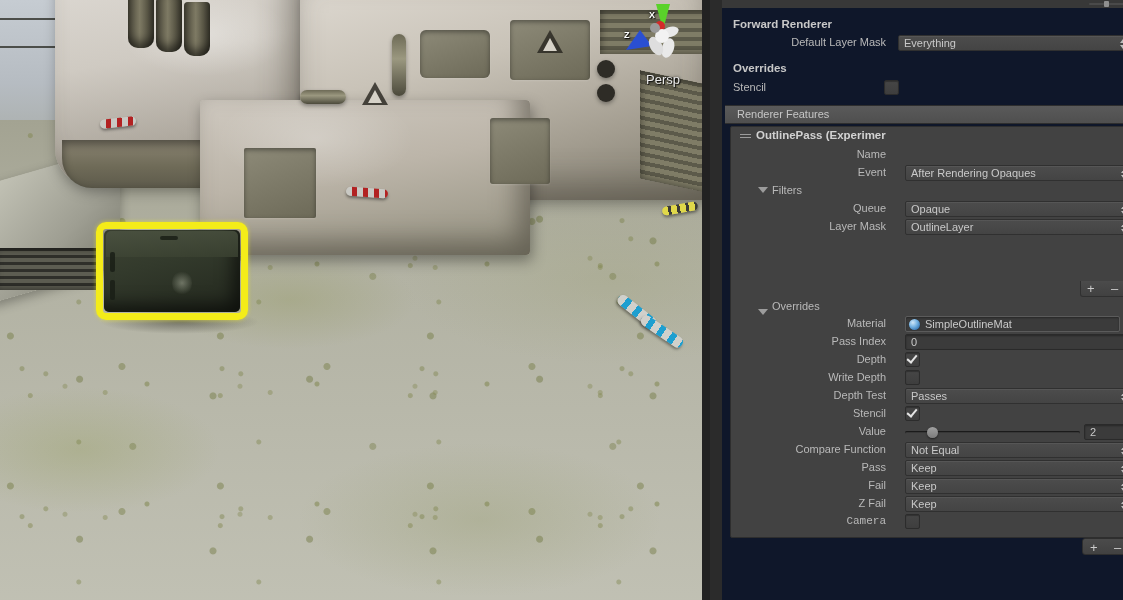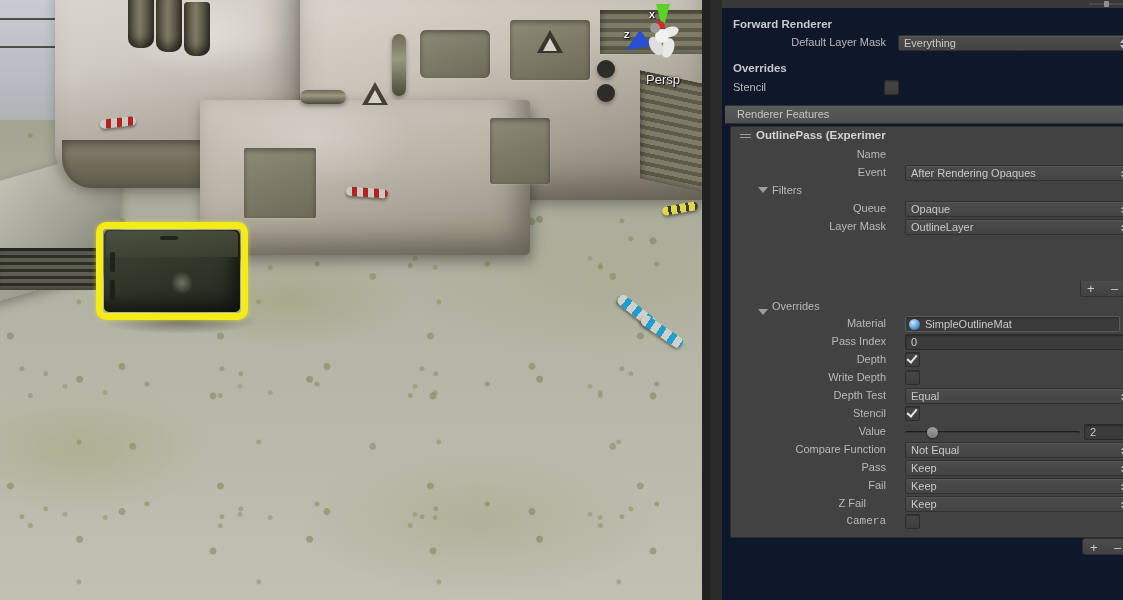--- a/index.html
+++ b/index.html
@@ -674,21 +674,21 @@
     </div>
 
     <div class="row-label" style="left:0px; top:353px; width:164px;">Depth</div>
     <div class="checkbox checked" style="left:183px; top:352px;"></div>
 
     <div class="row-label" style="left:0px; top:371px; width:164px;">Write Depth</div>
     <div class="checkbox" style="left:183px; top:370px;"></div>
 
     <div class="row-label" style="left:0px; top:389px; width:164px;">Depth Test</div>
     <div class="popup" style="left:183px; top:388px; width:228px;">
-      <span>Equal</span>
+      <span>Passes</span>
       <span class="arrows"></span>
     </div>
 
     <div class="row-label" style="left:0px; top:407px; width:164px;">Stencil</div>
     <div class="checkbox checked" style="left:183px; top:406px;"></div>
 
     <div class="row-label" style="left:0px; top:425px; width:164px;">Value</div>
     <div class="slider-track" style="left:183px; top:431px; width:175px;"></div>
     <div class="slider-knob" style="left:205px; top:427px;"></div>
     <div class="textfield" style="left:362px; top:424px; width:49px;">
@@ -706,21 +706,21 @@
       <span>Keep</span>
       <span class="arrows"></span>
     </div>
 
     <div class="row-label" style="left:0px; top:479px; width:164px;">Fail</div>
     <div class="popup" style="left:183px; top:478px; width:228px;">
       <span>Keep</span>
       <span class="arrows"></span>
     </div>
 
-    <div class="row-label" style="left:0px; top:497px; width:144px;">Z Fail</div>
+    <div class="row-label" style="left:0px; top:497px; width:164px;">Z Fail</div>
     <div class="popup" style="left:183px; top:496px; width:228px;">
       <span>Keep</span>
       <span class="arrows"></span>
     </div>
 
     <div class="row-label" style="left:0px; top:515px; width:164px;font-family:Liberation Mono, monospace;">Camera</div>
     <div class="checkbox" style="left:183px; top:514px;"></div>
 
     <div class="outer-btns" style="left:360px; top:538px; width:50px; height:17px;">
       <span class="plus-glyph" style="left:7px; top:2px;">+</span>

